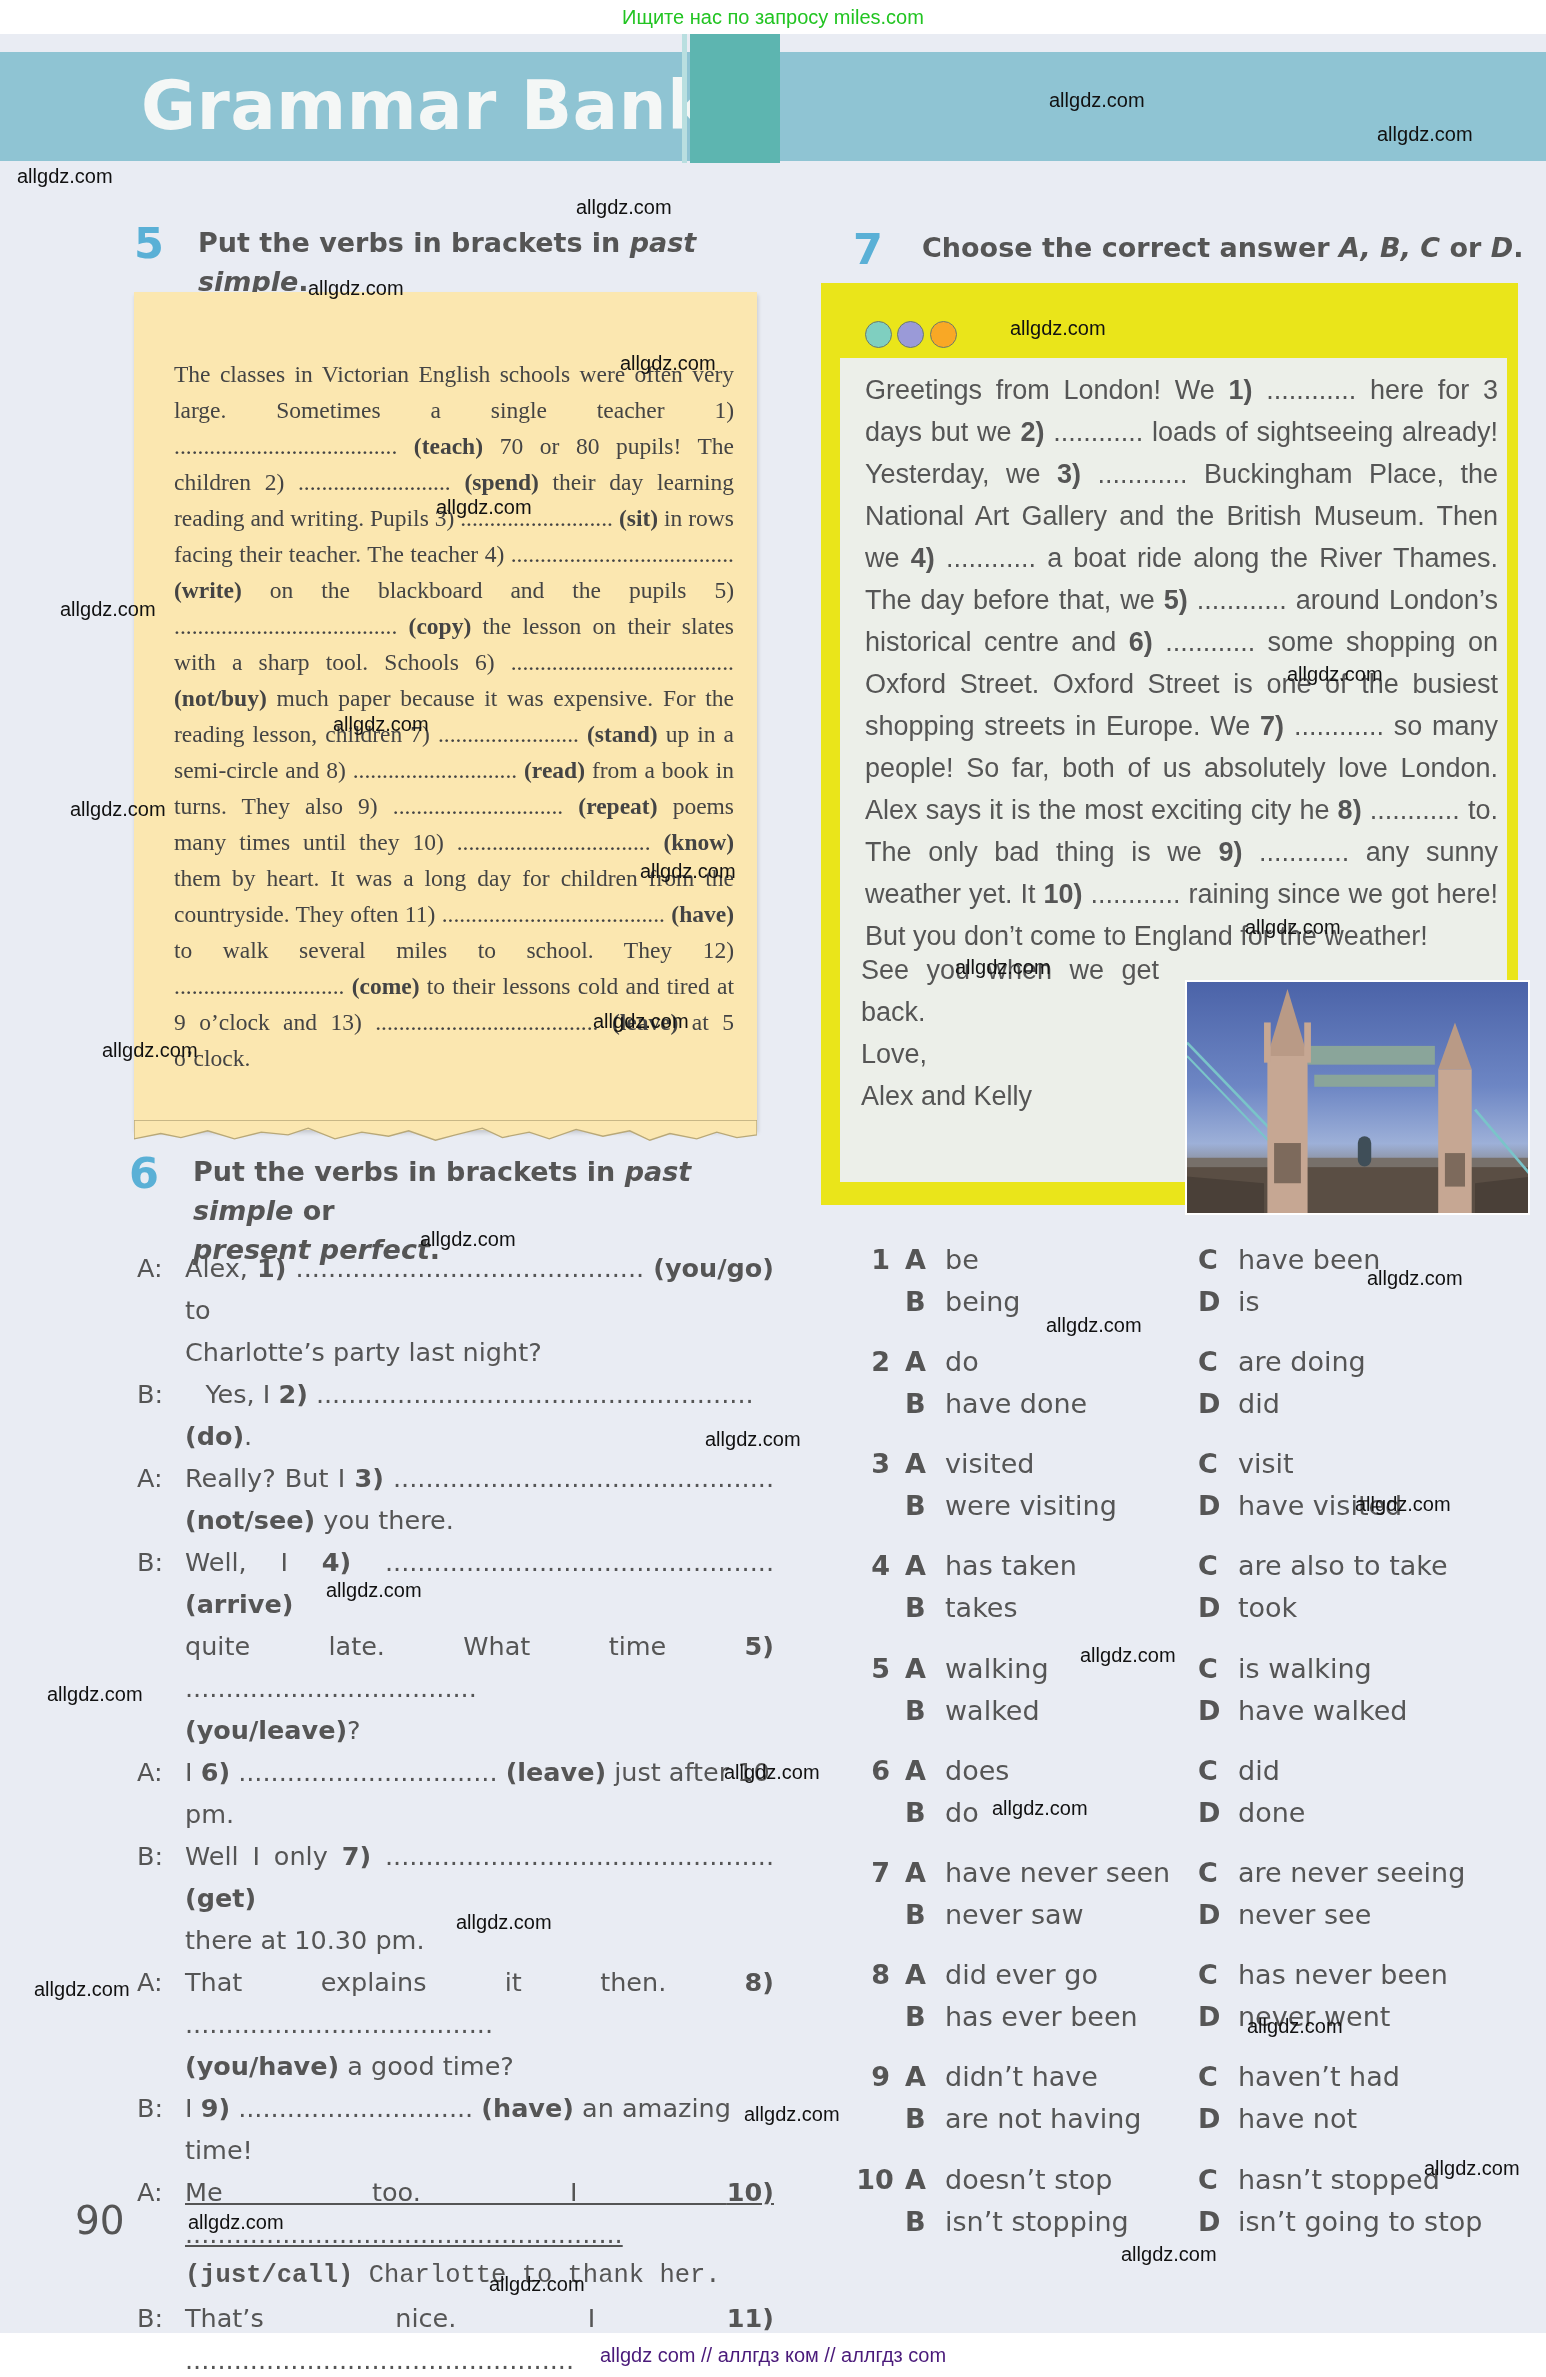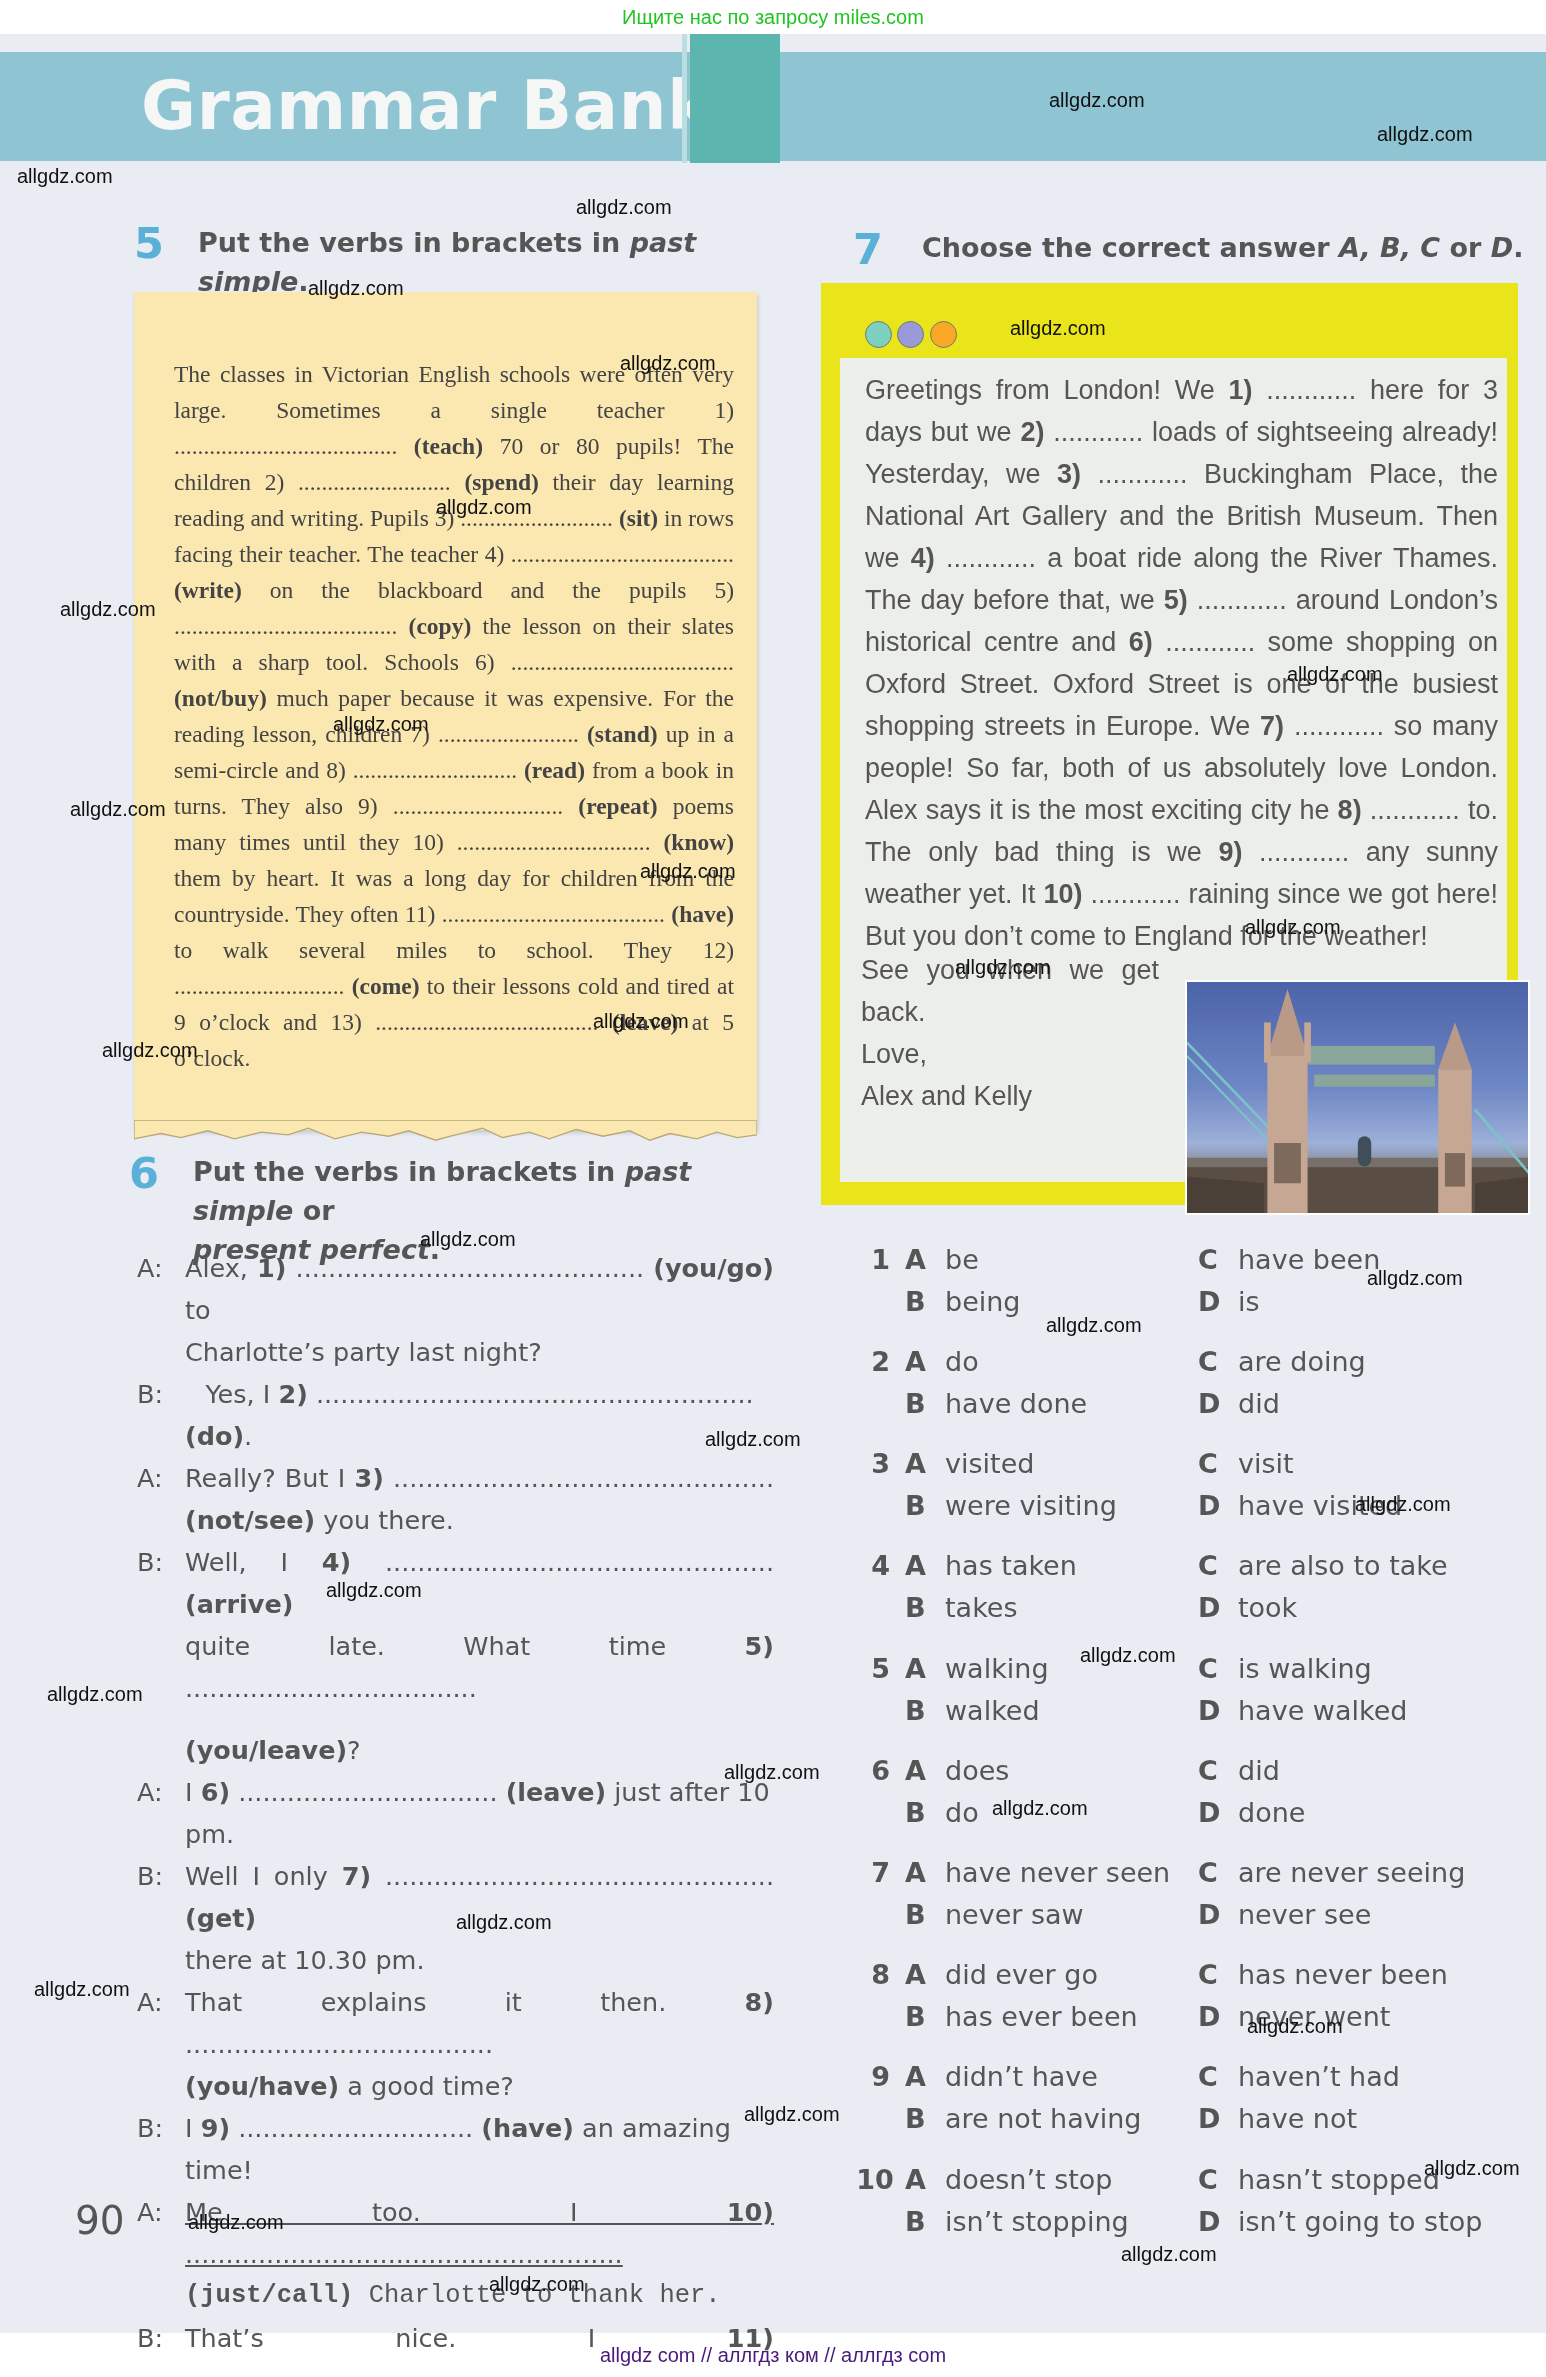--- a/index.html
+++ b/index.html
@@ -104,21 +104,21 @@
       <div class="dl-row">
         <div class="dl-spk">B:</div>
         <div class="dl-txt" style="text-align: justify; text-align-last: justify;"><span>Well, I </span><b>4)</b><span> ................................................ </span><b>(arrive)</b></div>
       </div>
       <div class="dl-row">
         <div class="dl-spk"></div>
         <div class="dl-txt" style="text-align: justify; text-align-last: justify;"><span>quite late. What time </span><b>5)</b><span> ....................................</span></div>
       </div>
       <div class="dl-row">
         <div class="dl-spk"></div>
-        <div class="dl-txt" style="text-align: left; text-align-last: left; margin-top: 20px;"><b>(you/leave)</b><span>?</span></div>
+        <div class="dl-txt" style="text-align: left; text-align-last: left;"><b>(you/leave)</b><span>?</span></div>
       </div>
       <div class="dl-row">
         <div class="dl-spk">A:</div>
         <div class="dl-txt" style="text-align: left; text-align-last: left;"><span>I </span><b>6)</b><span> ................................ </span><b>(leave)</b><span> just after 10 pm.</span></div>
       </div>
       <div class="dl-row">
         <div class="dl-spk">B:</div>
         <div class="dl-txt" style="text-align: justify; text-align-last: justify;"><span>Well I only </span><b>7)</b><span> ................................................ </span><b>(get)</b></div>
       </div>
       <div class="dl-row">

